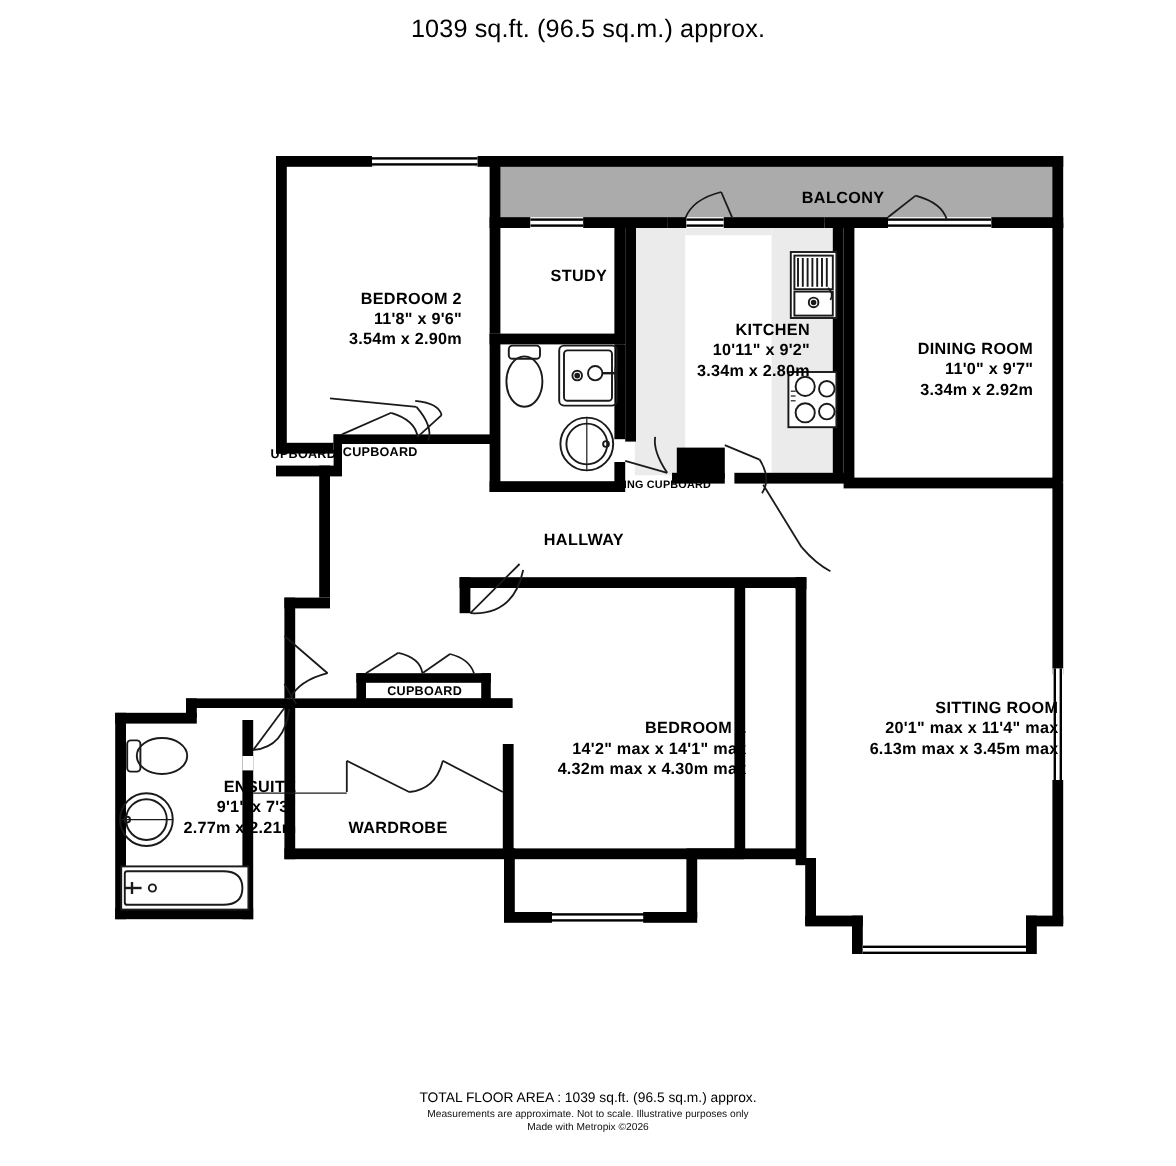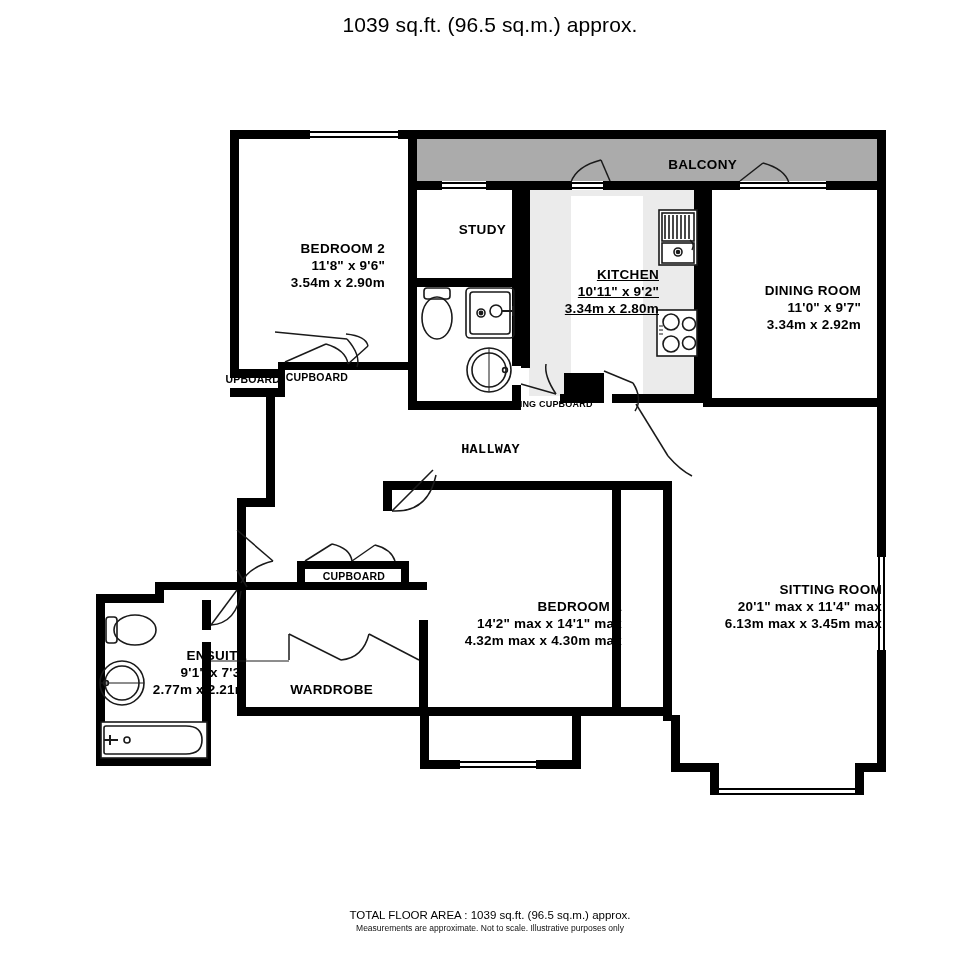--- a/index.html
+++ b/index.html
@@ -300,34 +300,34 @@
   </div>
 
   <div class="lbl" style="left:426px;top:221px;width:80px;">
     <div class="nm">STUDY</div>
   </div>
 
   <div class="lbl" style="left:617px;top:156px;width:120px;">
     <div class="nm">BALCONY</div>
   </div>
 
-  <div class="lbl" style="left:539px;top:266px;width:120px;text-decoration:underline;">
+  <div class="lbl" style="left:555px;top:266px;width:120px;">
     <div class="nm">KITCHEN</div>
     <div class="d1">10'11"  x 9'2"</div>
     <div class="d2">3.34m  x 2.80m</div>
   </div>
 
   <div class="lbl" style="left:721px;top:282px;width:140px;">
     <div class="nm">DINING ROOM</div>
     <div class="d1">11'0"  x 9'7"</div>
     <div class="d2">3.34m  x 2.92m</div>
   </div>
 
 
-  <div class="lbl" style="left:420px;top:441px;width:100px;font-family:Liberation Mono, monospace;">
+  <div class="lbl" style="left:420px;top:441px;width:100px;">
     <div class="nm">HALLWAY</div>
   </div>
 
   <div class="lbl" style="left:672px;top:581px;width:210px;">
     <div class="nm">SITTING ROOM</div>
     <div class="d1">20'1" max x 11'4" max</div>
     <div class="d2">6.13m max x 3.45m max</div>
   </div>
 
   <div class="lbl" style="left:412px;top:598px;width:210px;">
@@ -355,15 +355,16 @@
   <div class="lbl tiny" style="left:513px;top:396px;width:64px;">
     <div class="nm">RING CUPBOARD</div>
   </div>
   <div class="lbl cup" style="left:311px;top:568px;width:74px;">
     <div class="nm">CUPBOARD</div>
   </div>
 
   <div class="footer" style="top:908px;">
     <div class="f1">TOTAL FLOOR AREA : 1039 sq.ft. (96.5 sq.m.) approx.</div>
     <div class="f2">Measurements are approximate.  Not to scale.  Illustrative purposes only</div>
+    <div class="f2">Made with Metropix ©2026</div>
   </div>
 
 </div>
 
 </body></html>

